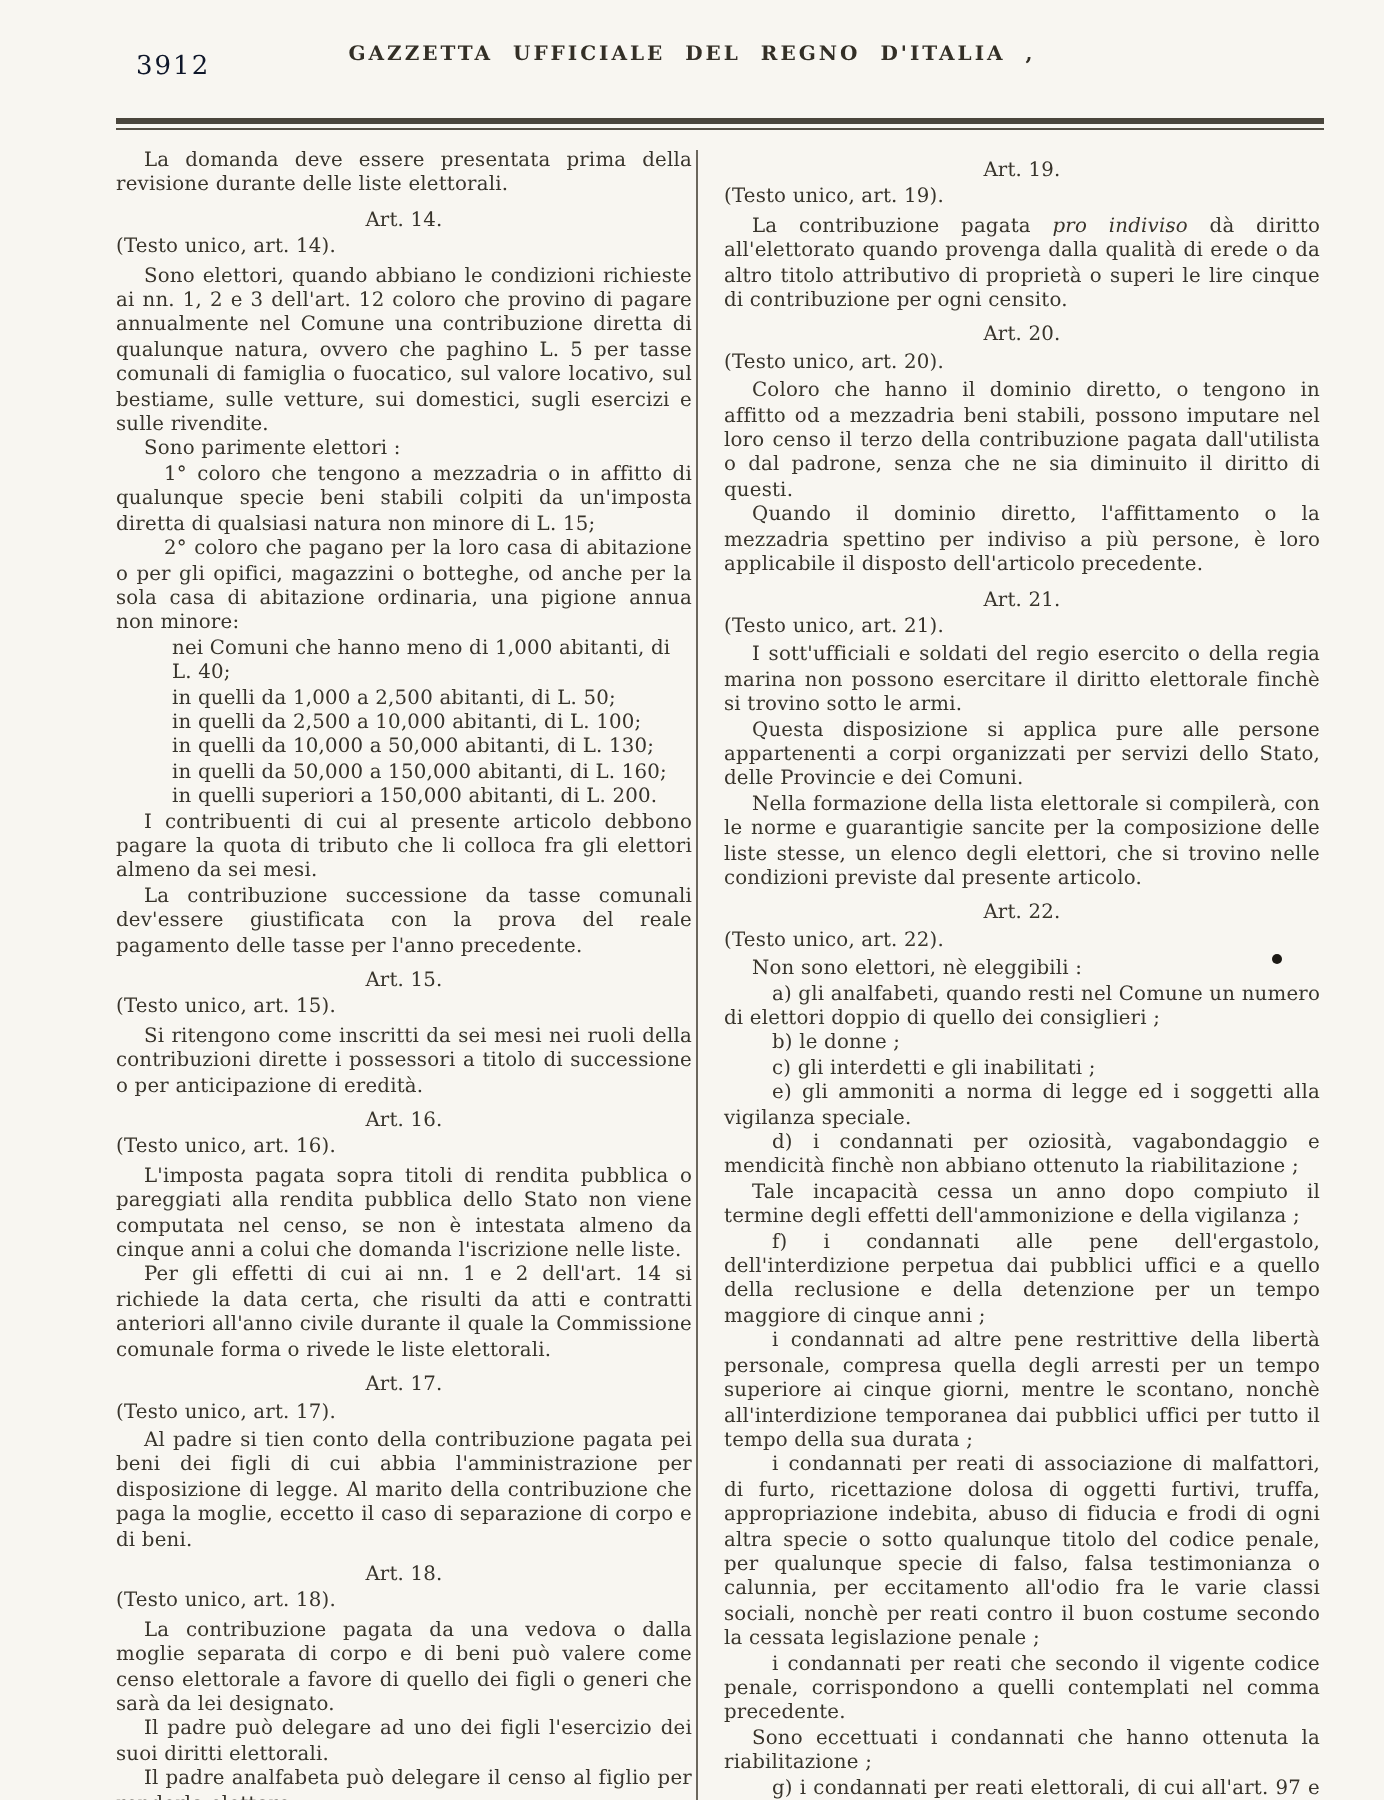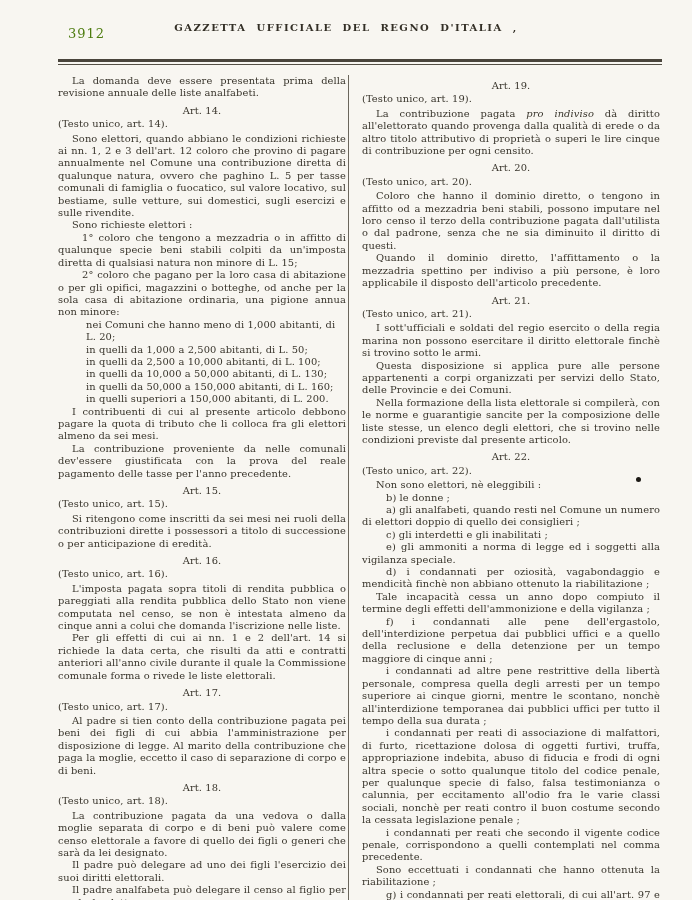--- a/index.html
+++ b/index.html
@@ -4,21 +4,21 @@
 <style>
   html, body { margin:0; padding:0; }
   body { background:#dedcd6; font-family:"DejaVu Serif","Liberation Serif",serif; }
   .page {
     position:relative; width:692px; height:900px; margin:0 auto;
     background:#f8f6f1; color:#38342b; overflow:hidden;
   }
   .header { position:relative; height:30px; padding-top:22px; }
   .page-number {
     position:absolute; left:68px; top:26px;
-    font-size:13px; letter-spacing:1px; color:#4d7c0f;
+    font-size:13px; letter-spacing:1px; color:#0f172a;
   }
   .masthead {
     text-align:center; font-size:10px; font-weight:bold;
     letter-spacing:1.5px; word-spacing:5px; color:#332f26;
   }
   .header-rule {
     margin:7px 30px 0 58px; height:2px;
     border-top:3px solid #4a453c; border-bottom:1px solid #555046;
   }
   .columns { display:flex; align-items:stretch; padding:10px 32px 0 58px; }
@@ -43,35 +43,35 @@
 <body>
 
 <div class="page">
   <div class="header">
     <span class="page-number">3912</span>
     <div class="masthead">GAZZETTA UFFICIALE DEL REGNO D'ITALIA ,</div>
   </div>
   <div class="header-rule"></div>
   <div class="columns">
     <div class="col col-left">
-        <p>La domanda deve essere presentata prima della revisione annuale delle liste analfabeti.</p>
+        <p>La domanda deve essere presentata prima della revisione durante delle liste elettorali.</p>
         <p class="h">Art. 14.</p>
         <p class="sub">(Testo unico, art. 14).</p>
         <p>Sono elettori, quando abbiano le condizioni richieste ai nn. 1, 2 e 3 dell'art. 12 coloro che provino di pagare annualmente nel Comune una contribuzione diretta di qualunque natura, ovvero che paghino L. 5 per tasse comunali di famiglia o fuocatico, sul valore locativo, sul bestiame, sulle vetture, sui domestici, sugli esercizi e sulle rivendite.</p>
-        <p>Sono richieste elettori :</p>
+        <p>Sono parimente elettori :</p>
         <p class="li">1° coloro che tengono a mezzadria o in affitto di qualunque specie beni stabili colpiti da un'imposta diretta di qualsiasi natura non minore di L. 15;</p>
         <p class="li">2° coloro che pagano per la loro casa di abitazione o per gli opifici, magazzini o botteghe, od anche per la sola casa di abitazione ordinaria, una pigione annua non minore:</p>
-        <p class="amt">nei Comuni che hanno meno di 1,000 abitanti, di L. 20;</p>
+        <p class="amt">nei Comuni che hanno meno di 1,000 abitanti, di L. 40;</p>
         <p class="amt">in quelli da 1,000 a 2,500 abitanti, di L. 50;</p>
         <p class="amt">in quelli da 2,500 a 10,000 abitanti, di L. 100;</p>
         <p class="amt">in quelli da 10,000 a 50,000 abitanti, di L. 130;</p>
         <p class="amt">in quelli da 50,000 a 150,000 abitanti, di L. 160;</p>
         <p class="amt">in quelli superiori a 150,000 abitanti, di L. 200.</p>
         <p>I contribuenti di cui al presente articolo debbono pagare la quota di tributo che li colloca fra gli elettori almeno da sei mesi.</p>
-        <p>La contribuzione proveniente da nelle comunali dev'essere giustificata con la prova del reale pagamento delle tasse per l'anno precedente.</p>
+        <p>La contribuzione successione da tasse comunali dev'essere giustificata con la prova del reale pagamento delle tasse per l'anno precedente.</p>
         <p class="h">Art. 15.</p>
         <p class="sub">(Testo unico, art. 15).</p>
         <p>Si ritengono come inscritti da sei mesi nei ruoli della contribuzioni dirette i possessori a titolo di successione o per anticipazione di eredità.</p>
         <p class="h">Art. 16.</p>
         <p class="sub">(Testo unico, art. 16).</p>
         <p>L'imposta pagata sopra titoli di rendita pubblica o pareggiati alla rendita pubblica dello Stato non viene computata nel censo, se non è intestata almeno da cinque anni a colui che domanda l'iscrizione nelle liste.</p>
         <p>Per gli effetti di cui ai nn. 1 e 2 dell'art. 14 si richiede la data certa, che risulti da atti e contratti anteriori all'anno civile durante il quale la Commissione comunale forma o rivede le liste elettorali.</p>
         <p class="h">Art. 17.</p>
         <p class="sub">(Testo unico, art. 17).</p>
         <p>Al padre si tien conto della contribuzione pagata pei beni dei figli di cui abbia l'amministrazione per disposizione di legge. Al marito della contribuzione che paga la moglie, eccetto il caso di separazione di corpo e di beni.</p>
@@ -91,22 +91,22 @@
         <p>Coloro che hanno il dominio diretto, o tengono in affitto od a mezzadria beni stabili, possono imputare nel loro censo il terzo della contribuzione pagata dall'utilista o dal padrone, senza che ne sia diminuito il diritto di questi.</p>
         <p>Quando il dominio diretto, l'affittamento o la mezzadria spettino per indiviso a più persone, è loro applicabile il disposto dell'articolo precedente.</p>
         <p class="h">Art. 21.</p>
         <p class="sub">(Testo unico, art. 21).</p>
         <p>I sott'ufficiali e soldati del regio esercito o della regia marina non possono esercitare il diritto elettorale finchè si trovino sotto le armi.</p>
         <p>Questa disposizione si applica pure alle persone appartenenti a corpi organizzati per servizi dello Stato, delle Provincie e dei Comuni.</p>
         <p>Nella formazione della lista elettorale si compilerà, con le norme e guarantigie sancite per la composizione delle liste stesse, un elenco degli elettori, che si trovino nelle condizioni previste dal presente articolo.</p>
         <p class="h">Art. 22.</p>
         <p class="sub">(Testo unico, art. 22).</p>
         <p>Non sono elettori, nè eleggibili :</p>
+        <p class="li">a) gli analfabeti, quando resti nel Comune un numero di elettori doppio di quello dei consiglieri ;</p>
         <p class="li">b) le donne ;</p>
-        <p class="li">a) gli analfabeti, quando resti nel Comune un numero di elettori doppio di quello dei consiglieri ;</p>
         <p class="li">c) gli interdetti e gli inabilitati ;</p>
         <p class="li">e) gli ammoniti a norma di legge ed i soggetti alla vigilanza speciale.</p>
         <p class="li">d) i condannati per oziosità, vagabondaggio e mendicità finchè non abbiano ottenuto la riabilitazione ;</p>
         <p>Tale incapacità cessa un anno dopo compiuto il termine degli effetti dell'ammonizione e della vigilanza ;</p>
         <p class="li">f) i condannati alle pene dell'ergastolo, dell'interdizione perpetua dai pubblici uffici e a quello della reclusione e della detenzione per un tempo maggiore di cinque anni ;</p>
         <p class="li">i condannati ad altre pene restrittive della libertà personale, compresa quella degli arresti per un tempo superiore ai cinque giorni, mentre le scontano, nonchè all'interdizione temporanea dai pubblici uffici per tutto il tempo della sua durata ;</p>
         <p class="li">i condannati per reati di associazione di malfattori, di furto, ricettazione dolosa di oggetti furtivi, truffa, appropriazione indebita, abuso di fiducia e frodi di ogni altra specie o sotto qualunque titolo del codice penale, per qualunque specie di falso, falsa testimonianza o calunnia, per eccitamento all'odio fra le varie classi sociali, nonchè per reati contro il buon costume secondo la cessata legislazione penale ;</p>
         <p class="li">i condannati per reati che secondo il vigente codice penale, corrispondono a quelli contemplati nel comma precedente.</p>
         <p>Sono eccettuati i condannati che hanno ottenuta la riabilitazione ;</p>
         <p class="li">g) i condannati per reati elettorali, di cui all'art. 97 e seguenti, durante il tempo dell'interdizione stabilito dalla sentenza o dalla legge ;</p>

